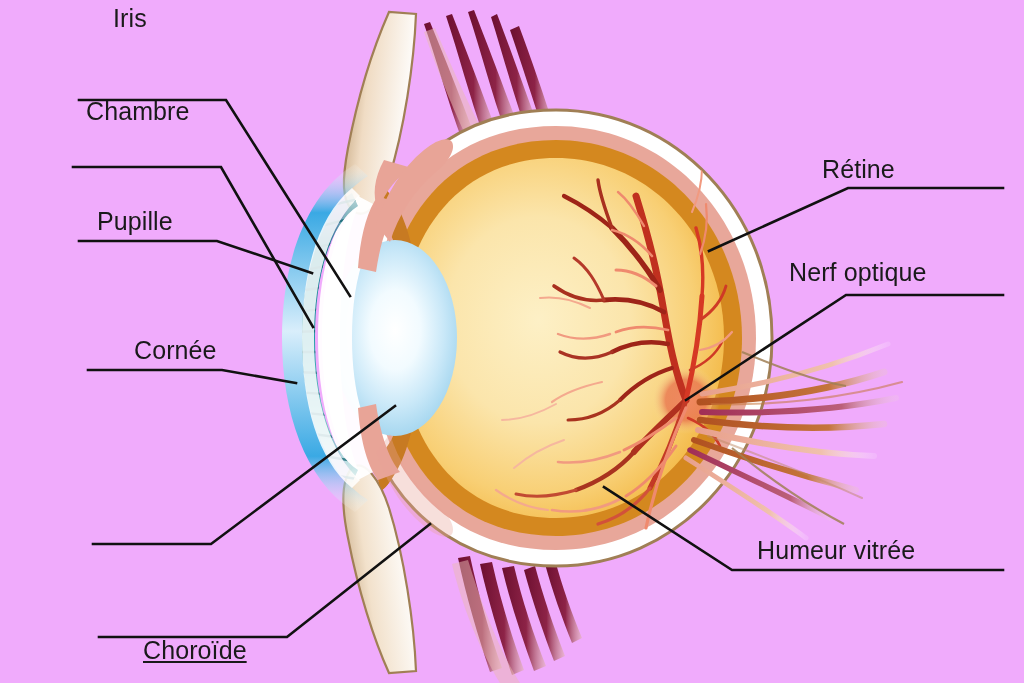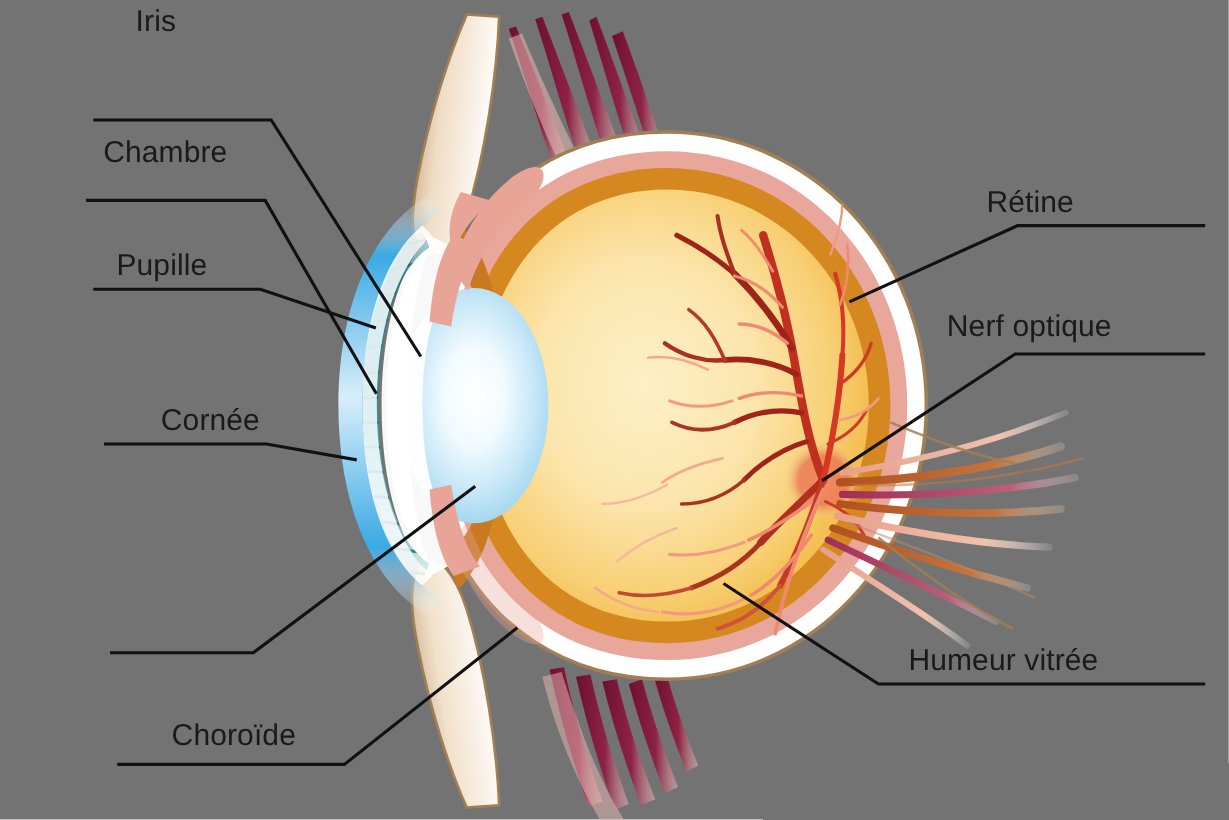--- a/index.html
+++ b/index.html
@@ -4,21 +4,21 @@
 <style>
   html, body {
     margin: 0;
     padding: 0;
     background: #ffffff;
   }
   #stage {
     position: relative;
     width: 1024px;
     height: 683px;
-    background: #737373;
+    background: #f0abfc;
     overflow: hidden;
     font-family: "Liberation Sans", sans-serif;
   }
   #diagram-svg {
     position: absolute;
     left: 0;
     top: 0;
     width: 1024px;
     height: 683px;
     display: block;
@@ -291,30 +291,30 @@
       <path d="M93 544 L 211 544 L 395 406"></path>
       <path d="M99 637 L 287 637 L 430 524"></path>
       <path d="M1003 188 L 848 188 L 709 251"></path>
       <path d="M1003 295 L 846 295 L 686 400"></path>
       <path d="M1003 570 L 732 570 L 604 487"></path>
     </g>
   </svg>
 
   <div class="lbl" style="left:113px; top:4px;">Iris</div>
 
-  <div class="lbl two-line" style="left:86px; top:112px; width:230px;">
+  <div class="lbl two-line" style="left:86px; top:96px; width:230px;">
     <span>Chambre</span><br>
   </div>
 
   <div class="lbl" style="left:97px; top:207px;text-align:right;">Pupille</div>
 
   <div class="lbl" style="left:106px; top:336px;margin-left:28px;">Cornée</div>
 
 
-  <div class="lbl" style="left:143px; top:599px;">Choroïde</div>
+  <div class="lbl" style="left:143px; top:636px;text-decoration:underline;">Choroïde</div>
 
   <div class="lbl lbl-r" style="left:822px; top:155px;">Rétine</div>
 
   <div class="lbl lbl-r" style="left:789px; top:258px;">Nerf optique</div>
 
   <div class="lbl lbl-r" style="left:757px; top:536px;">Humeur vitrée</div>
 
 </div>
 
 </body></html>

